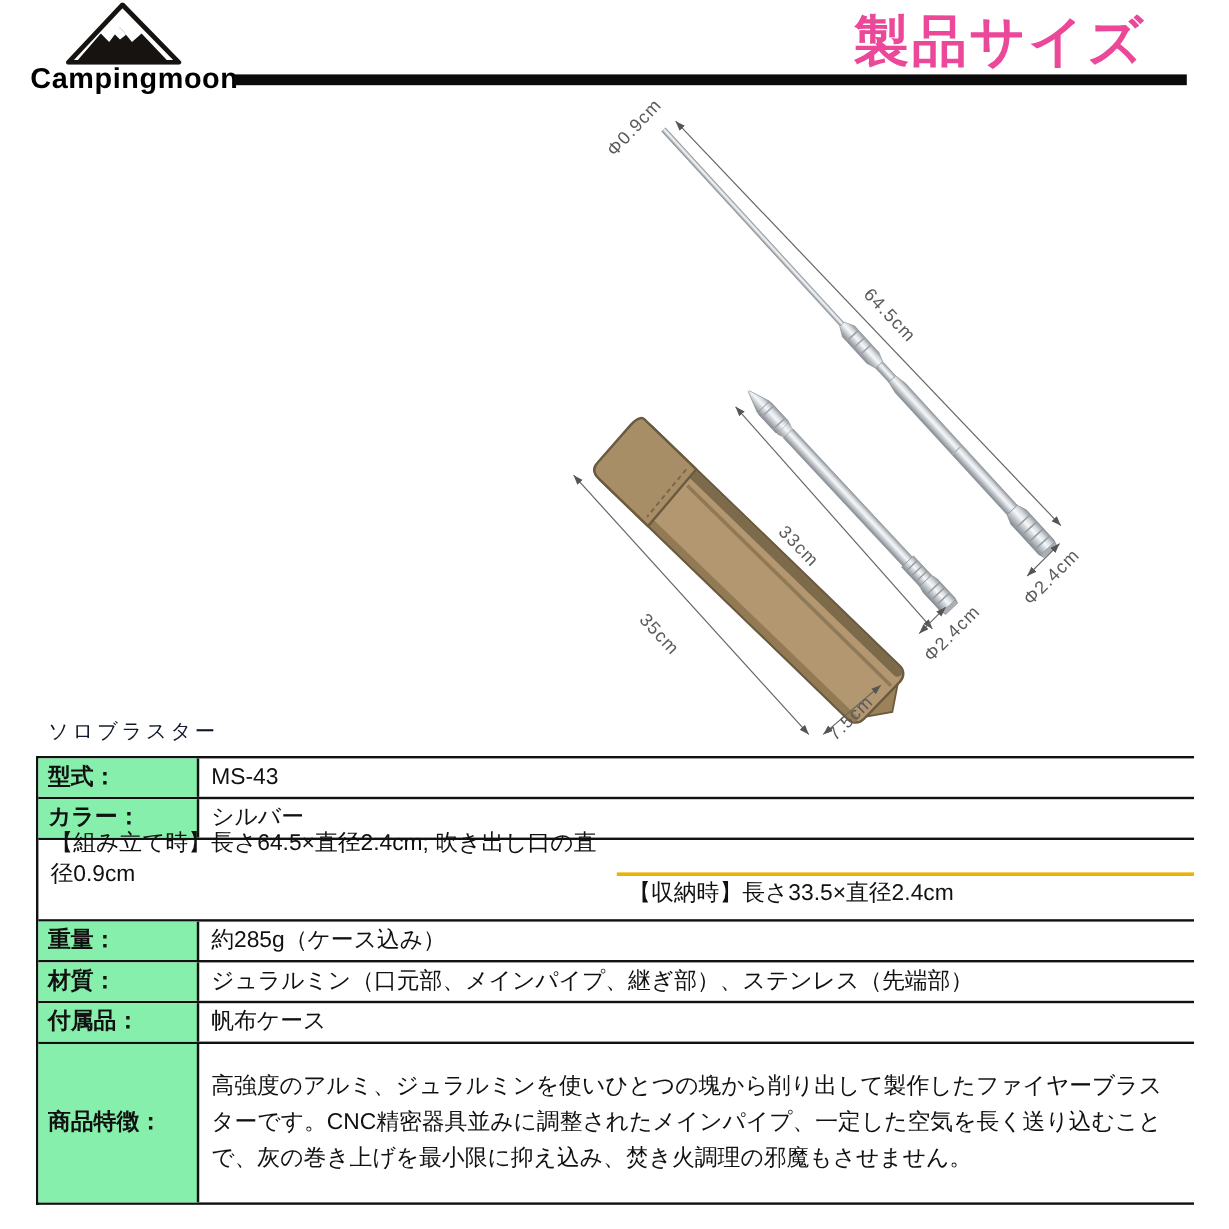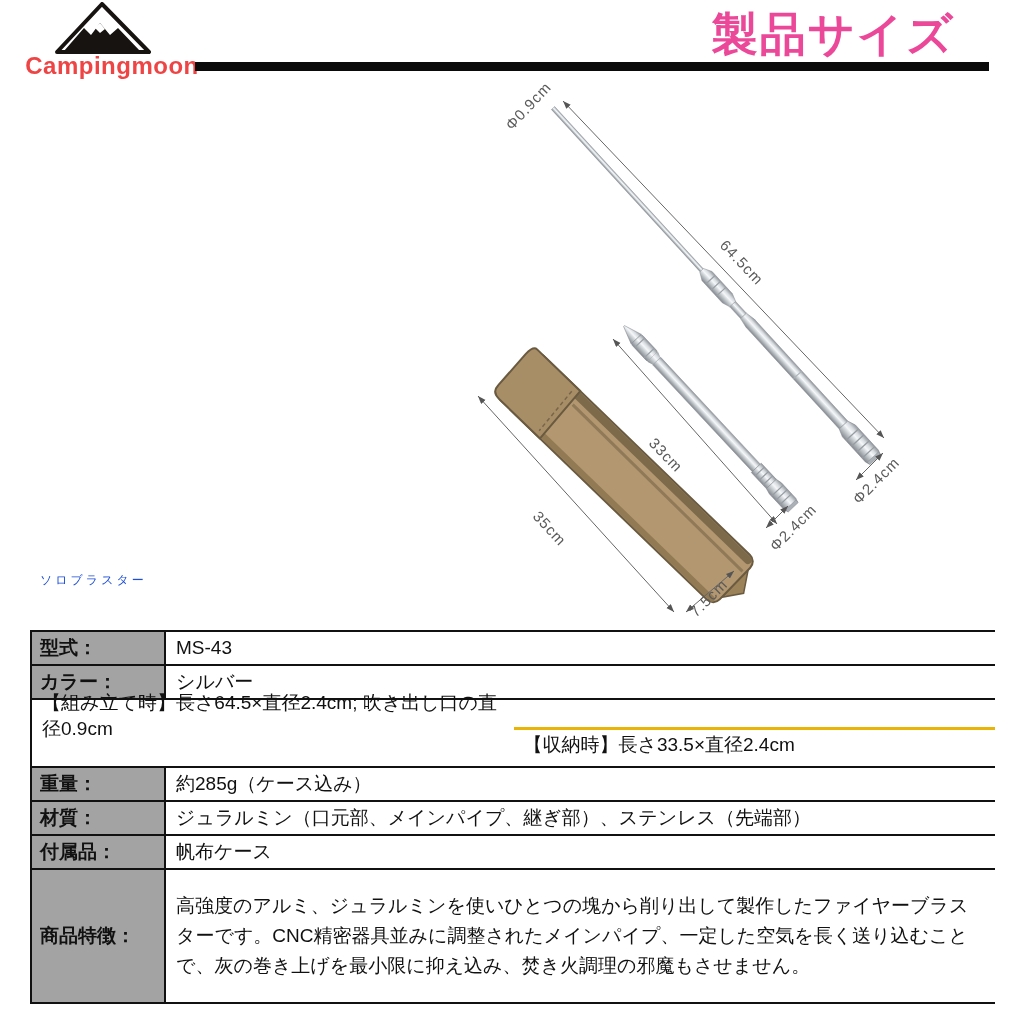--- a/index.html
+++ b/index.html
@@ -4,39 +4,39 @@
 <style>
   html,body{margin:0;padding:0;background:#fff;}
   body{width:1024px;height:1024px;position:relative;overflow:hidden;
        font-family:"Liberation Sans","DejaVu Sans",sans-serif;color:#111;}
   .stage{position:absolute;inset:0;background:#fff;}
 
   
   .brand{position:absolute;left:22px;top:0;width:180px;height:82px;}
   .brand-mountain{position:absolute;left:28px;top:2px;width:104px;height:52px;}
   .brand-name{position:absolute;left:0;top:52px;width:180px;text-align:center;
-      font-size:24px;font-weight:bold;letter-spacing:.5px;color:#ef4444;}
+      font-size:24px;font-weight:bold;letter-spacing:.5px;color:#000000;}
   .page-title{position:absolute;top:4px;right:69px;font-size:46px;font-weight:900;
       color:#ec4899;letter-spacing:2px;}
   .header-bar{position:absolute;left:195px;top:62px;width:794px;height:9px;background:#0a0a0a;}
 
   
   .diagram{position:absolute;left:0;top:0;width:1024px;height:630px;}
   .dim-label{font-size:15px;fill:#5a5a5a;letter-spacing:1px;}
 
   
-  .product-name{position:absolute;left:40px;top:572px;font-size:12px;letter-spacing:3px;
-      color:#1d4ed8;font-family:"Liberation Serif","DejaVu Serif",serif;}
+  .product-name{position:absolute;left:40px;top:598px;font-size:17px;letter-spacing:3px;
+      color:#0f172a;font-family:"Liberation Serif","DejaVu Serif",serif;}
 
   
   .spec-table{position:absolute;left:30px;top:630px;width:965px;box-sizing:border-box;
       border:2px solid #111;border-right:none;font-size:19px;line-height:1.35;}
   .spec-row{display:flex;border-top:2px solid #111;}
   .spec-row:first-child{border-top:none;}
-  .spec-label{flex:0 0 134px;width:134px;box-sizing:border-box;background:#a3a3a3;
+  .spec-label{flex:0 0 134px;width:134px;box-sizing:border-box;background:#86efac;
       border-right:2px solid #111;font-weight:bold;display:flex;align-items:center;
       padding:0 4px 0 8px;}
   .spec-value{flex:1;display:flex;align-items:center;padding:12px 10px;box-sizing:border-box;}
   .row-s{height:32px;}
   .row-size{height:66px;}
   .size-values{flex:1;display:flex;flex-direction:row;}
   .size-values .spec-value{height:32px;}
   .size-values .spec-value + .spec-value{border-top:3px solid #eab308;margin-top:27px;}
   .row-feature .spec-value{display:block;padding:21px 10px;}
   .row-feature p{margin:0;line-height:30px;}

